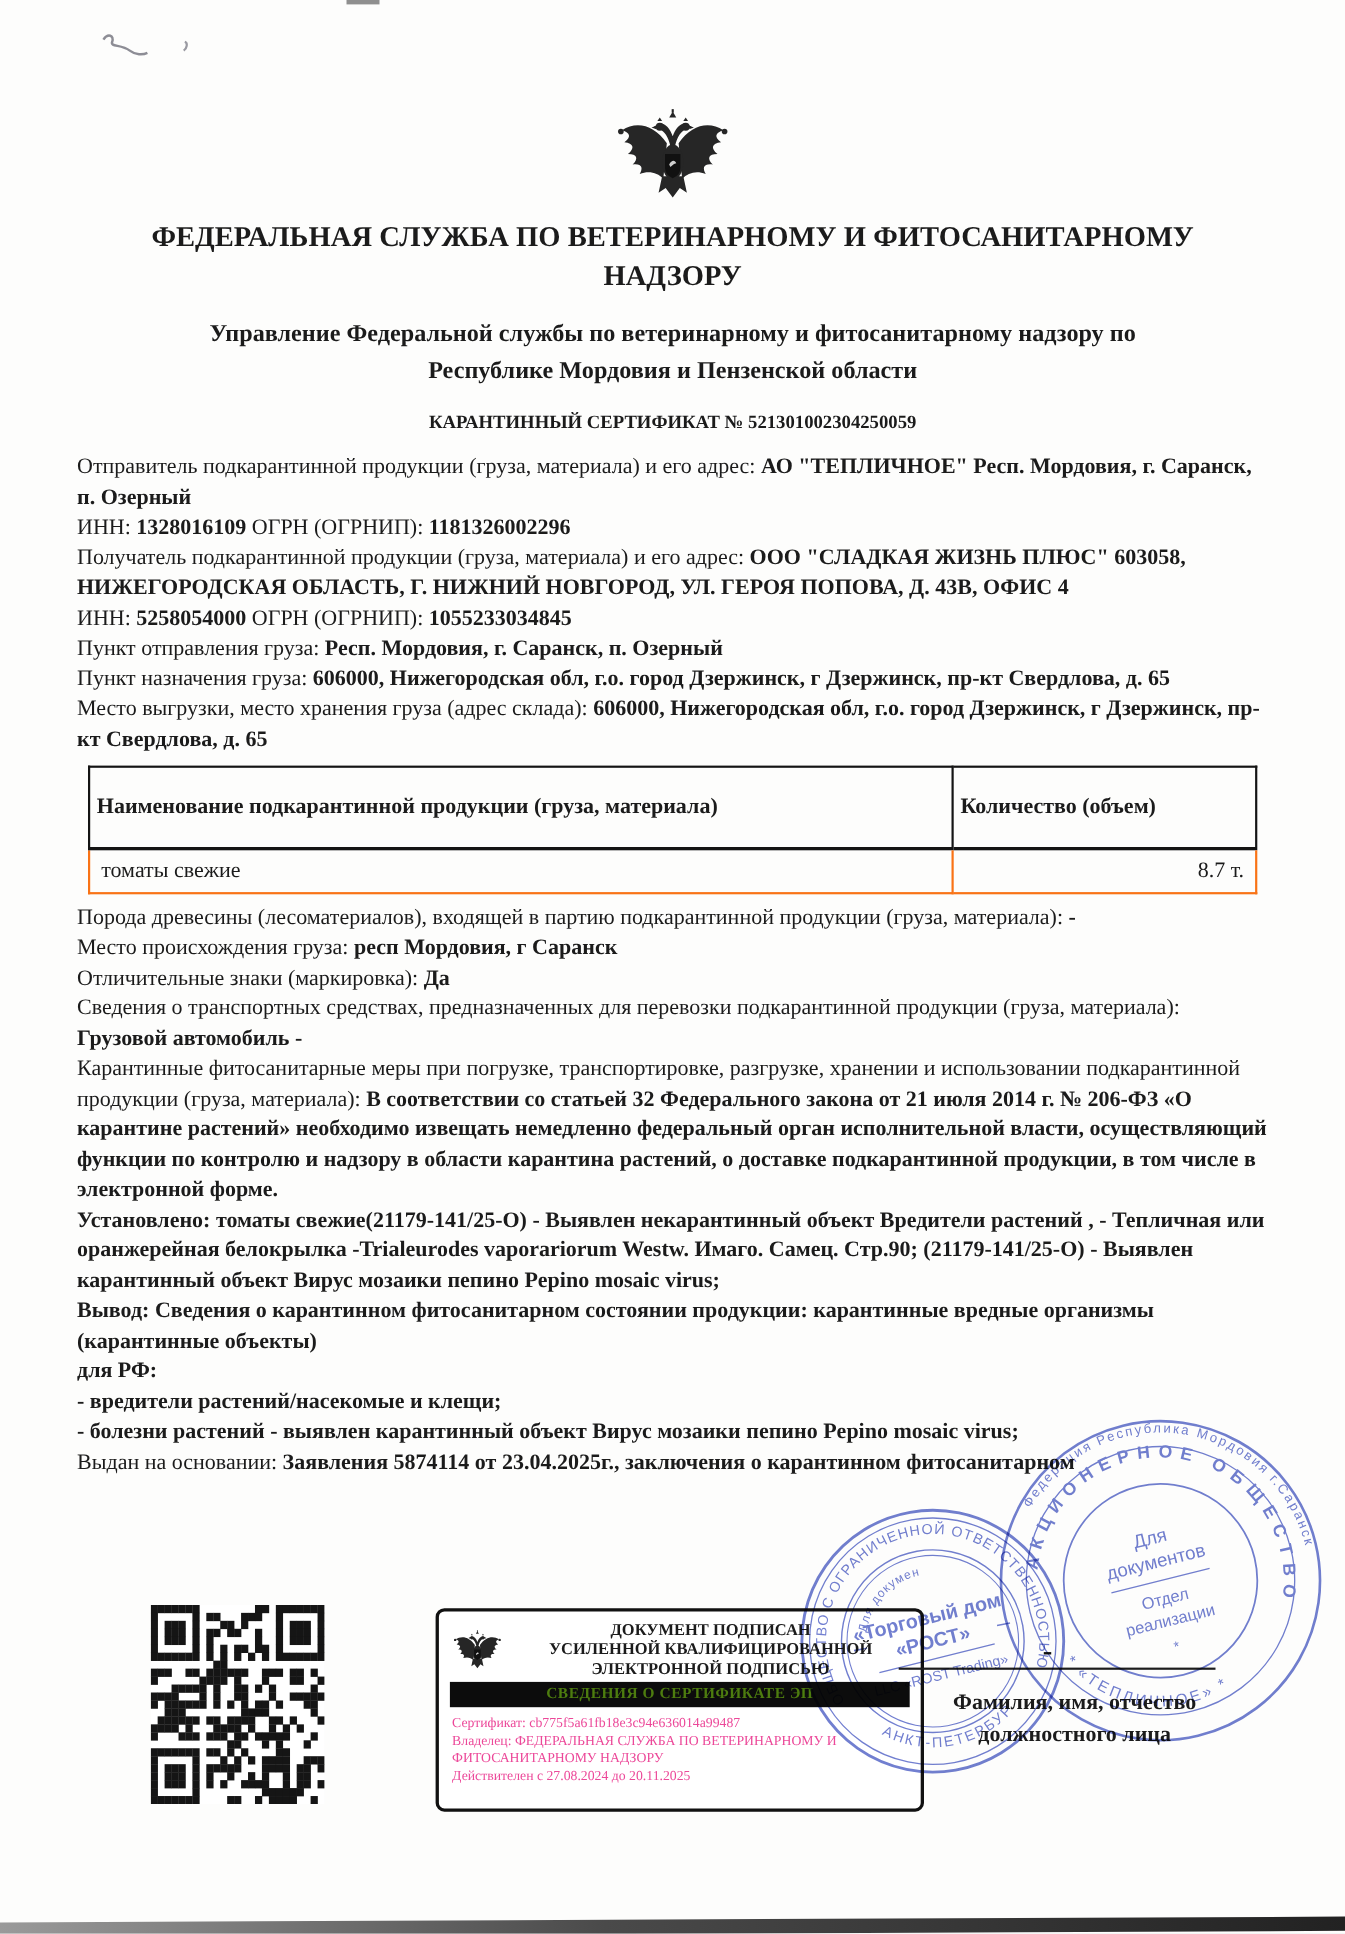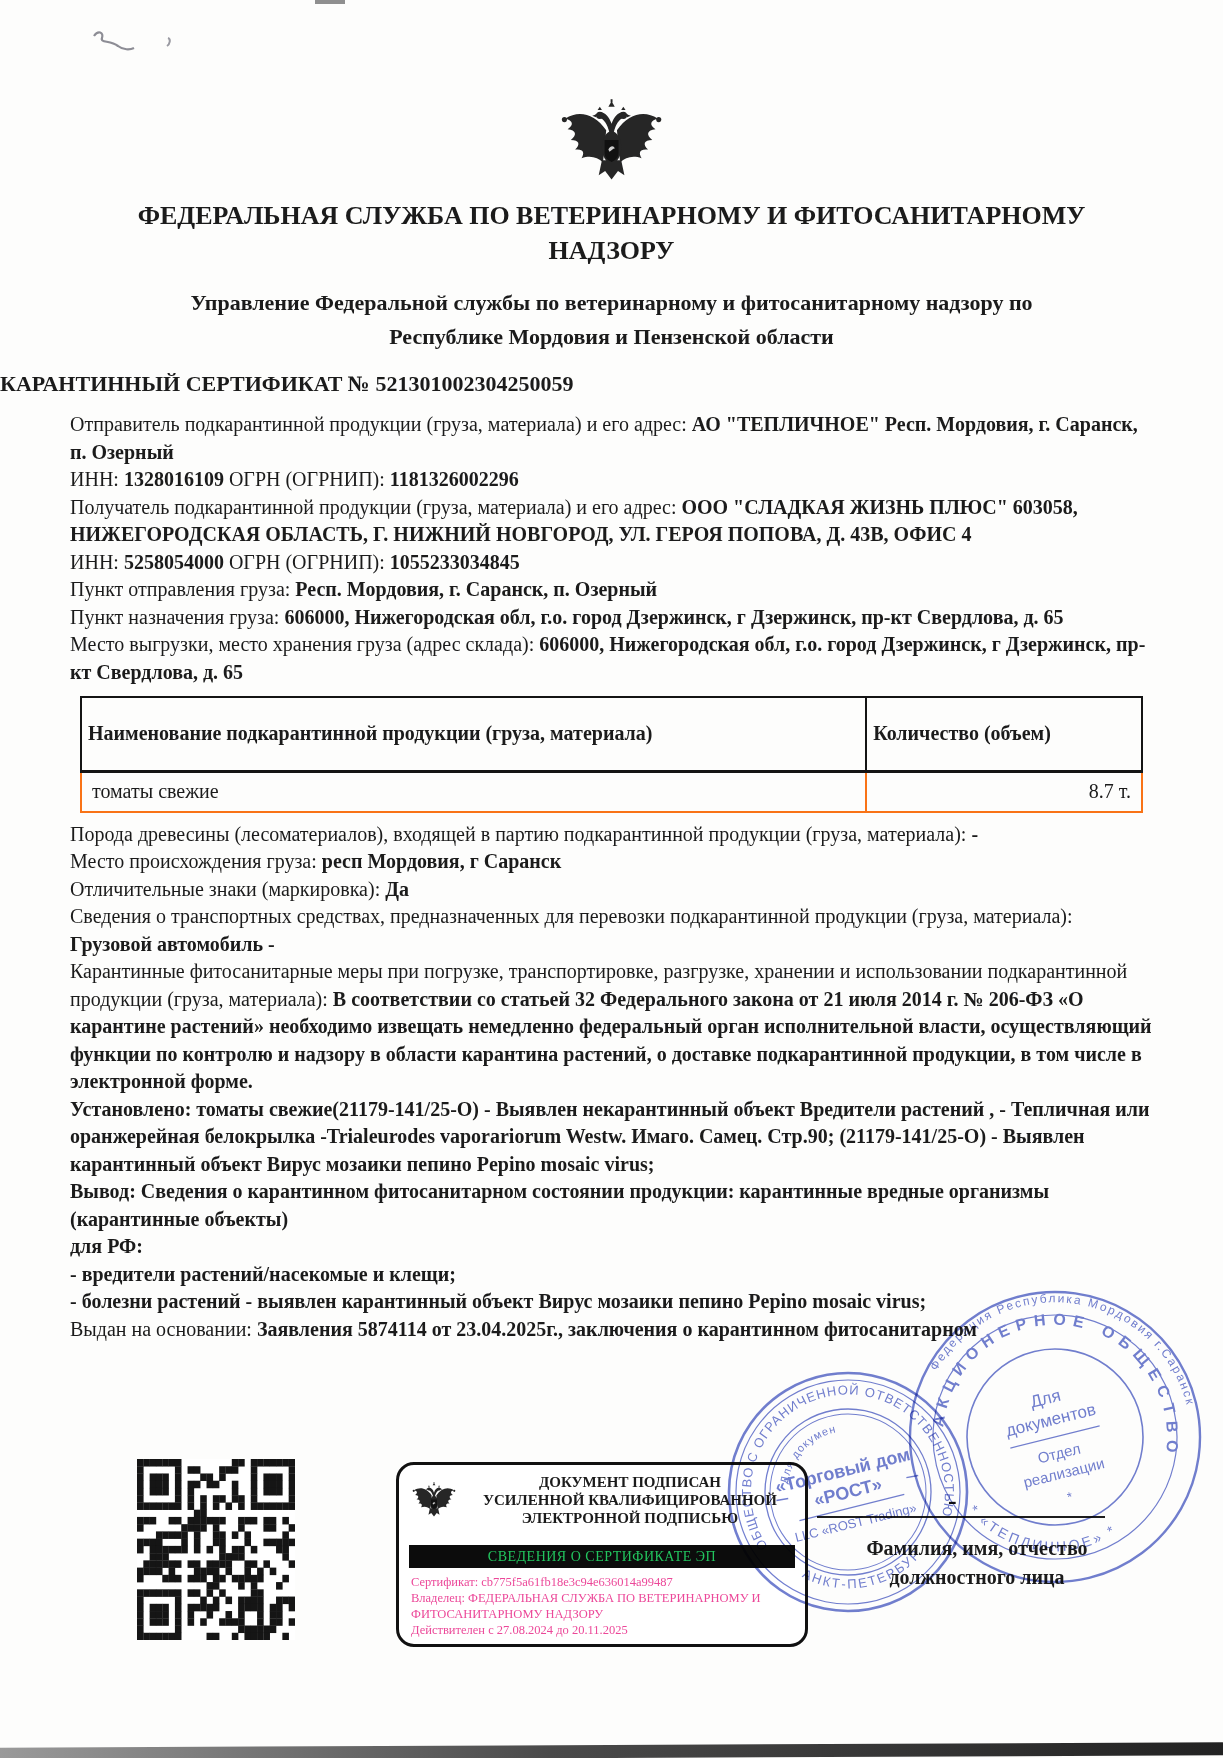--- a/index.html
+++ b/index.html
@@ -6,42 +6,42 @@
   .page{position:relative;width:1223px;height:1758px;margin:0 auto;background:#fdfdfc;overflow:hidden;
         font-family:"Liberation Serif","DejaVu Serif",serif;color:#1b1b1b;}
   
   .artifact-strip-bottom{position:absolute;left:0;bottom:0;width:100%;height:13px;
         background:linear-gradient(to right,#9a9a9a,#4a4a4a 45%,#222);transform:rotate(-0.25deg);}
   .artifact-strip-topright{position:absolute;left:315px;top:0;width:30px;height:4px;background:#8f8f8f;}
   
   .coat{display:block;margin:96px auto 0;height:90px;}
   .title{margin:12px 28px 0 28px;text-align:center;font-weight:700;font-size:26px;line-height:35px;}
   .dept{margin:18px 40px 0 40px;text-align:center;font-weight:700;font-size:22px;line-height:34px;}
-  .cert-title{margin:13px 0 0 0;text-align:left;font-weight:700;font-size:22px;line-height:33px;}
+  .cert-title{margin:13px 0 0 0;text-align:center;font-weight:700;font-size:17px;line-height:33px;}
   
   .body{margin:11px 66px 0 70px;font-size:20px;line-height:27.5px;}
   .para{text-align:left;}
   .split{display:flex;justify-content:space-between;}
   .b{font-weight:700;}
   
   .ptable{width:1063px;margin:10px 0 8px 10px;border-collapse:collapse;border:2px solid #141414;}
   .ptable th{border:2px solid #141414;border-bottom:3px solid #141414;font-size:20px;font-weight:700;
         text-align:left;padding:22px 6px;}
   .ptable td{border:2px solid #f97316;font-size:20px;font-weight:400;padding:5px 10px;height:28px;}
   .qty-cell{text-align:right;}
   
   .bottom-layer{position:absolute;left:0;top:0;width:100%;height:100%;pointer-events:none;}
   .qr{position:absolute;left:137px;top:1459px;width:158px;height:181px;}
-  .sig-box{position:absolute;left:396px;top:1462px;width:412px;height:185px;border:3px solid #111;
-        border-radius:18px;background:#fff;box-sizing:border-box;}
+  .sig-box{position:absolute;left:396px;top:1462px;width:444px;height:185px;border:3px solid #111;
+        border-radius:8px;background:#fff;box-sizing:border-box;}
   .sig-top{display:flex;align-items:center;gap:8px;padding:8px 10px 2px 12px;}
   .sig-eagle{height:52px;flex:0 0 46px;}
   .sig-title{flex:1;text-align:center;font-weight:700;font-size:15px;line-height:18px;}
-  .sig-bar{margin:16px 10px 0 10px;background:#0c0c0c;color:#22c55e;text-align:center;
-        font-weight:400;font-size:14px;line-height:23px;letter-spacing:.5px;}
+  .sig-bar{margin:0 10px 0 10px;background:#0c0c0c;color:#4d7c0f;text-align:center;
+        font-weight:700;font-size:14px;line-height:23px;letter-spacing:.5px;}
   .sig-details{padding:6px 12px 0 12px;font-size:12.5px;line-height:16px;color:#ec4899;}
   .dash-mark{position:absolute;left:948px;top:1486px;font-size:26px;font-weight:700;color:#111;}
   .sig-line{position:absolute;left:817px;top:1516px;width:288px;border-top:2px solid #1d1d1d;}
   .sig-caption{position:absolute;left:852px;top:1534px;width:250px;text-align:center;
         font-weight:700;font-size:20px;line-height:29px;color:#1b1b1b;}
   
   .stamp{position:absolute;mix-blend-mode:multiply;opacity:.82;}
   .stamp-teplichnoe{left:907px;top:1289px;width:296px;height:296px;}
   .stamp-rost{left:726px;top:1370px;width:244px;height:244px;}
   .stamp text{font-family:"Liberation Sans","DejaVu Sans",sans-serif;fill:#5262c6;}

